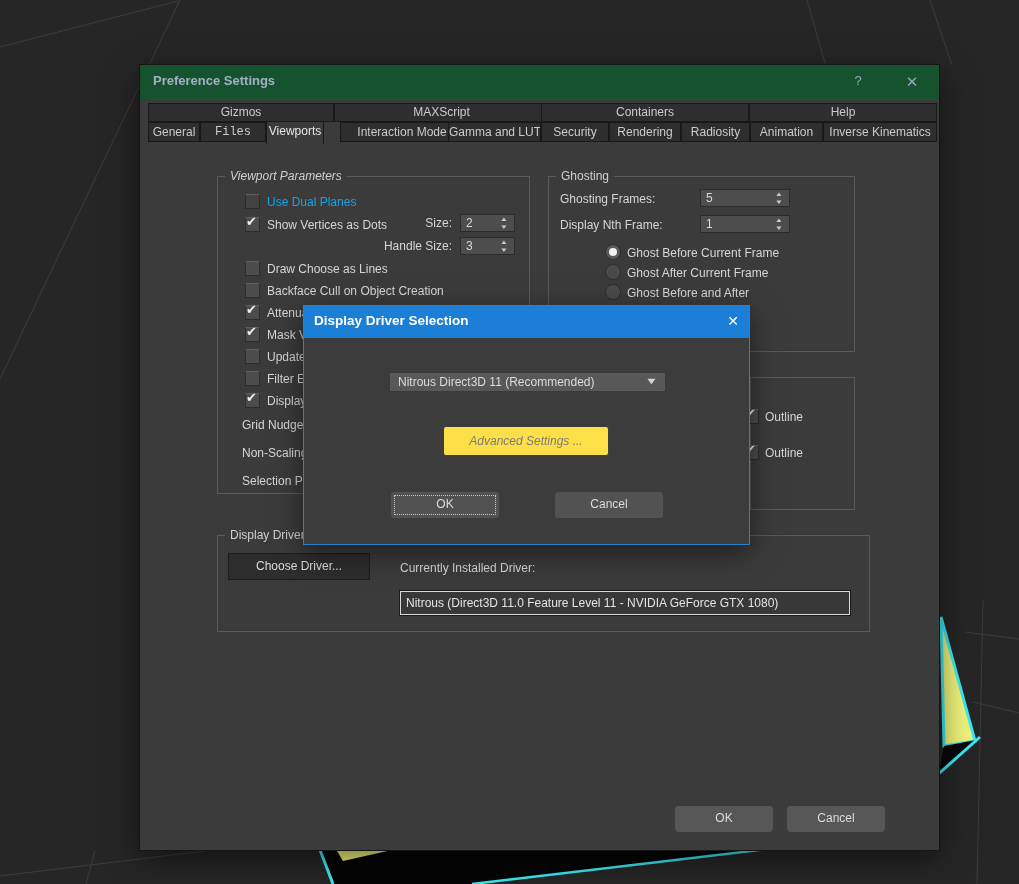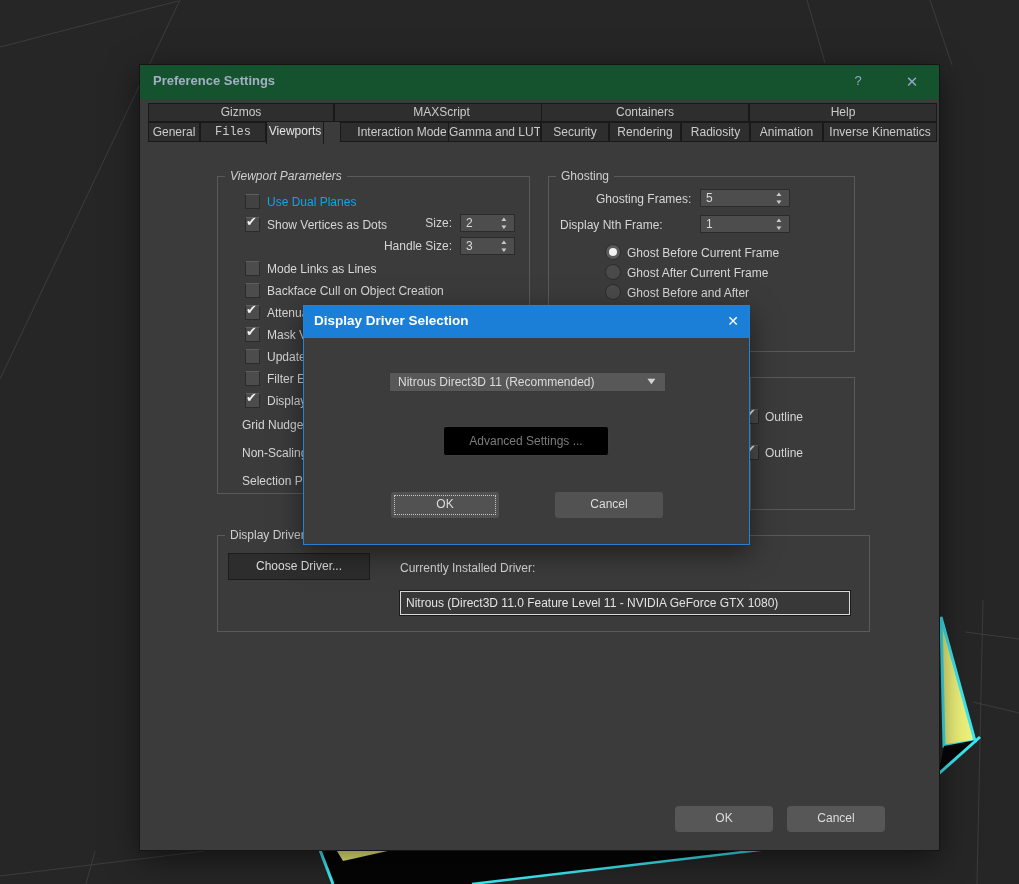--- a/index.html
+++ b/index.html
@@ -60,22 +60,22 @@
   
   #modal{position:absolute;left:303px;top:305px;width:447px;height:240px;background:#3c3c3c;
     border:1px solid #2a7fd0;box-sizing:border-box;z-index:5;box-shadow:0 8px 26px rgba(0,0,0,.5);}
   #modal-title{position:absolute;left:0;top:0;width:100%;height:32px;background:#1b7ed7;}
   #modal-title .t{position:absolute;left:10px;top:7px;font-size:13.5px;font-weight:bold;color:#fff;}
   #modal-close{position:absolute;right:10px;top:7px;font-size:14px;color:#fff;}
   #driver-combo{position:absolute;left:85px;top:66px;width:277px;height:20px;background:#585858;
     border:1px solid #3a3a3a;box-sizing:border-box;}
   #driver-combo .val{position:absolute;left:8px;top:2px;color:#dcdcdc;white-space:nowrap;}
   #driver-combo .arr{position:absolute;right:9px;top:3px;font-size:9px;color:#d2d2d2;transform:scaleX(1.5);}
-  #adv-btn{left:139px;top:120px;width:166px;height:30px;line-height:28px;background:#000000;
-    border:1px solid #3e3e3e;border-radius:3px;color:#7c7c7c;}
+  #adv-btn{left:139px;top:120px;width:166px;height:30px;line-height:28px;background:#fde047;
+    border:1px solid #3e3e3e;border-radius:3px;color:#7c7c7c;font-style:italic;}
   #modal-ok{left:87px;top:186px;width:108px;height:26px;line-height:24px;background:#525252;
     border-radius:3px;outline:1px dotted #c6c6c6;outline-offset:-4px;}
   #modal-cancel{left:251px;top:186px;width:108px;height:26px;line-height:24px;background:#525252;border-radius:3px;}
 </style>
 </head>
 <body>
 
 <div id="screen">
 
   <svg id="bg-svg" width="1019" height="884">
@@ -146,21 +146,21 @@
     <span style="position:absolute;left:200px;top:174px;width:112px;text-align:right;">Handle Size:</span>
     <div class="spin" style="left:320px;top:172px;width:55px;height:18px;">
       <span class="val">3</span>
       <span class="arrows">
           <span class="up">▲</span>
           <span class="dn">▼</span>
         </span>
     </div>
 
     <div class="cb" style="left:105px;top:196px;"></div>
-    <span class="cb-label" style="left:127px;top:197px;">Mode Links as Lines</span>
+    <span class="cb-label" style="left:127px;top:197px;">Draw Choose as Lines</span>
     <div class="cb" style="left:105px;top:218px;"></div>
     <span class="cb-label" style="left:127px;top:219px;">Backface Cull on Object Creation</span>
     <div class="cb checked" style="left:105px;top:240px;">
         <span class="mark">✔</span>
       </div>
     <span class="cb-label" style="left:127px;top:241px;">Attenuat</span>
     <div class="cb checked" style="left:105px;top:262px;">
         <span class="mark">✔</span>
       </div>
     <span class="cb-label" style="left:127px;top:263px;">Mask Vie</span>
@@ -173,21 +173,21 @@
       </div>
     <span class="cb-label" style="left:127px;top:329px;">Display W</span>
 
     <span style="position:absolute;left:102px;top:353px;white-space:nowrap;">Grid Nudge D</span>
     <span style="position:absolute;left:102px;top:381px;white-space:nowrap;">Non-Scaling O</span>
     <span style="position:absolute;left:102px;top:409px;white-space:nowrap;">Selection Pixe</span>
 
     <div class="fieldset" style="left:408px;top:111px;width:307px;height:176px;">
       <span class="legend" style="left:7px;">Ghosting</span>
     </div>
-    <span style="position:absolute;left:420px;top:127px;margin-left:36px;">Ghosting Frames:</span>
+    <span style="position:absolute;left:420px;top:127px;">Ghosting Frames:</span>
     <div class="spin" style="left:560px;top:124px;width:90px;height:18px;">
       <span class="val">5</span>
       <span class="arrows">
           <span class="up">▲</span>
           <span class="dn">▼</span>
         </span>
     </div>
     <span style="position:absolute;left:420px;top:153px;">Display Nth Frame:</span>
     <div class="spin" style="left:560px;top:150px;width:90px;height:18px;">
       <span class="val">1</span>

